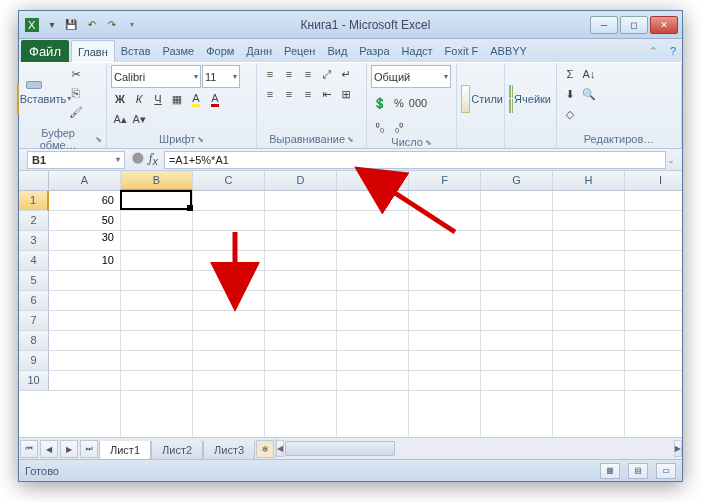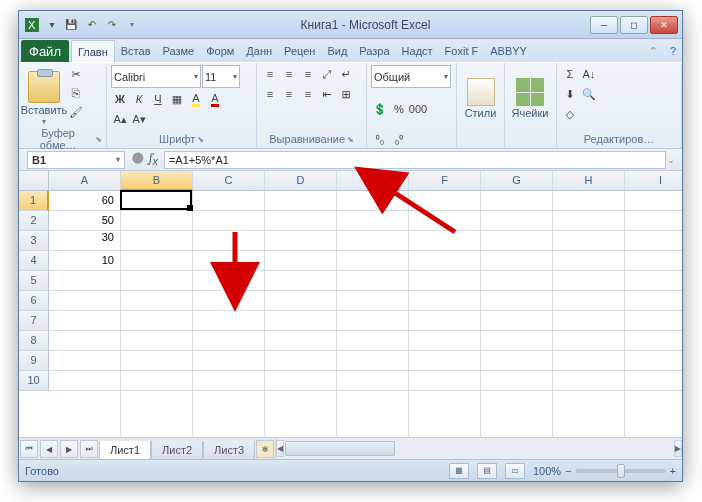--- a/index.html
+++ b/index.html
@@ -14,21 +14,21 @@
 .winbtn.close{background:linear-gradient(#e49a8f,#c9463a);color:#fff;border-color:#a33}
 .ribbon-tabs{height:24px;background:linear-gradient(#dfeaf5,#cfe0f2);display:flex;align-items:flex-end;padding-left:2px;border-bottom:1px solid #fff}
 .ftab{height:22px;padding:0 8px;display:flex;align-items:center;color:#fff;background:#1e6b38;border-radius:2px 2px 0 0;margin-right:2px;font-size:13px}
 .rtab{height:22px;padding:0 6px;display:flex;align-items:center;color:#3b5b7e;font-size:11px;cursor:pointer}
 .rtab.active{background:#f3f6fb;border:1px solid #b8c8dc;border-bottom:none;border-radius:2px 2px 0 0;color:#2a4a6e}
 .ribbon{height:86px;background:linear-gradient(#f1f5fa,#e6edf5);border-bottom:1px solid #b8c8dc;display:flex}
 .group{border-right:1px solid #cdd9e8;display:flex;flex-direction:column;padding:2px 4px}
 .gbody{flex:1;display:flex;gap:2px}
 .glabel{height:14px;text-align:center;color:#5b7290;font-size:10px;display:flex;justify-content:center;align-items:center;gap:2px}
 .glabel .exp{font-size:8px;color:#7a8fa8}
-.bigbtn{width:42px;display:flex;flex-direction:column;align-items:center;justify-content:center;gap:1px;color:#3b5b7e}
+.bigbtn{width:42px;display:flex;flex-direction:row;align-items:center;justify-content:center;gap:1px;color:#3b5b7e}
 .stack{display:flex;flex-direction:column;gap:1px}
 .rowicons{display:flex;gap:1px}
 .ic{width:18px;height:18px;display:flex;align-items:center;justify-content:center;font-size:11px;color:#444;border:1px solid transparent}
 .combo{height:23px;border:1px solid #abc;background:#fff;display:flex;align-items:center;padding:0 2px;font-size:11px;color:#333}
 .combo .dd{margin-left:auto;font-size:8px;color:#666}
 .namebox-row{height:22px;background:linear-gradient(#eef3f9,#e1e9f2);border-bottom:1px solid #c2cedd;display:flex;align-items:center}
 .namebox{width:98px;height:18px;border:1px solid #b5c4d7;background:#fff;margin-left:8px;display:flex;align-items:center;padding:0 4px;font-weight:600;color:#333}
 .namebox .dd{margin-left:auto;font-size:8px;color:#777}
 .fxbtns{display:flex;gap:4px;margin:0 6px}
 .fx{font-style:italic;font-family:Cambria,serif;color:#555;font-size:12px}
@@ -186,21 +186,21 @@
           <div class="ic">⊞</div>
         </div>
       </div>
       <div class="glabel">
           <span>Выравнивание</span>
           <span class="exp">⬊</span>
         </div>
     </div>
 
     <div class="group" style="width:90px">
-      <div class="gbody" style="flex-direction:column;gap:12px">
+      <div class="gbody" style="flex-direction:column;gap:6px">
         <div class="combo" style="width:80px">
             <span>Общий</span>
             <span class="dd">▾</span>
           </div>
         <div class="rowicons">
           <div class="ic">💲</div>
           <div class="ic">%</div>
           <div class="ic">000</div>
         </div>
         <div class="rowicons">
@@ -358,28 +358,20 @@
       <div class="sbtn">▶</div>
     </div>
   </div>
 
   <div class="status">
     <span>Готово</span>
     <div class="spacer"></div>
     <div class="viewbtn">▦</div>
     <div class="viewbtn">▤</div>
     <div class="viewbtn">▭</div>
-    <div class="zoom">
-      <span>100%</span>
-      <span>−</span>
-      <div class="zslider">
-          <div class="zth"></div>
-        </div>
-      <span>+</span>
-    </div>
   </div>
 </div>
 
 <div class="arrow" style="left:223px;top:232px">
 <svg width="24" height="70">
       <defs>
         <marker id="ah1" markerWidth="10" markerHeight="10" refX="5" refY="5" orient="auto">
           <path d="M0,0 L10,5 L0,10 Z" fill="#d40000"></path>
         </marker>
       </defs>

